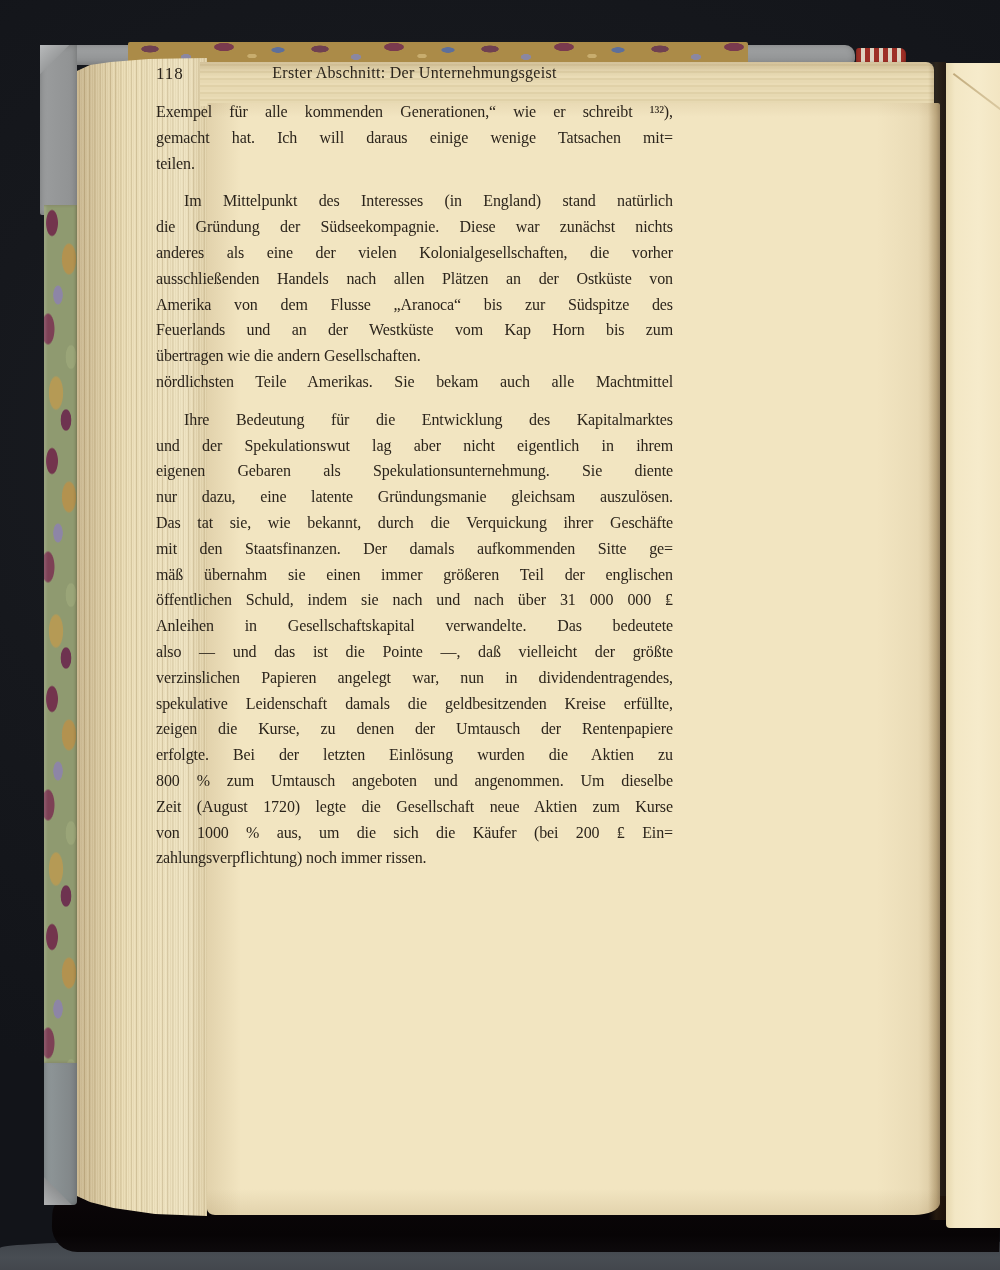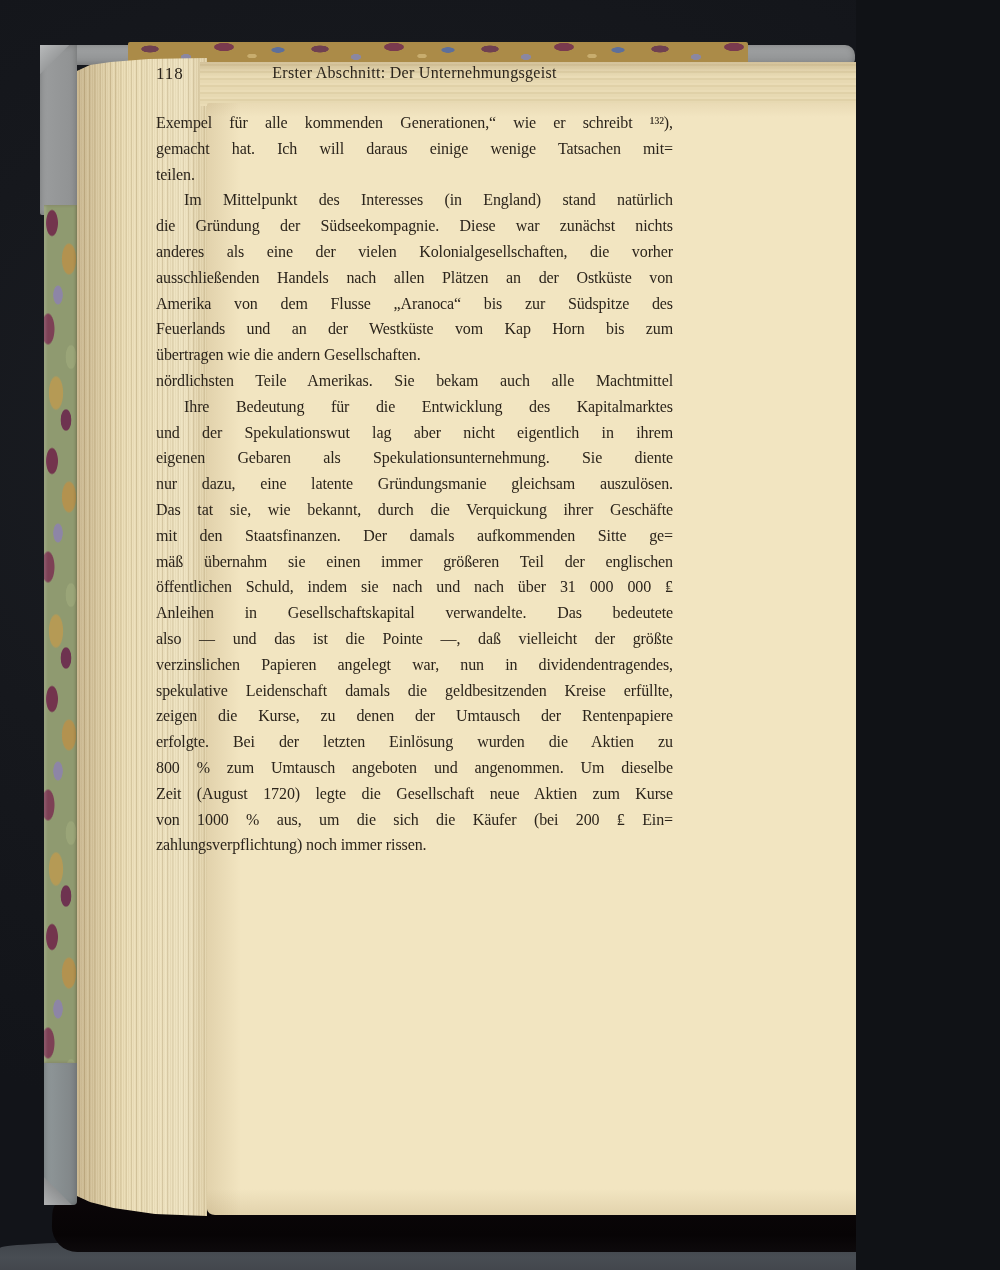--- a/index.html
+++ b/index.html
@@ -1,17 +1,17 @@
 <!DOCTYPE html>
 <html><head>
 <meta charset="utf-8">
 <style>
   html,body { margin:0; padding:0; background:#101216; }
   .scene {
-    position:relative; width:856px; height:1270px; overflow:hidden;
+    position:relative; width:1000px; height:1270px; overflow:hidden;
     background:
       radial-gradient(ellipse 900px 700px at 45% 35%, #1c1f25 0%, #16181d 55%, #121419 100%);
     font-family:"Liberation Serif","DejaVu Serif",serif;
   }
   .abs { position:absolute; }
 
   
   .table-surface {
     left:0; top:1238px; width:1000px; height:32px;
     background:linear-gradient(180deg,#3e4248 0%, #484d53 60%, #43474d 100%);
@@ -120,24 +120,24 @@
   .crease {
     left:8px; top:10px; width:86px; height:2px;
     background:linear-gradient(90deg, rgba(160,130,75,.6), rgba(160,130,75,.15));
     transform:rotate(37deg); transform-origin:left top;
   }
 
   
   .pagehead { left:156px; top:64px; width:517px; height:24px; color:#2b241b; }
   .pagenum  { position:absolute; left:0; top:0; font-size:17px; letter-spacing:1px; }
   .runhead  { display:block; text-align:center; font-size:16px; letter-spacing:.3px; }
-  .textblock{ left:156px; top:110px; width:517px; color:#2b241b; }
+  .textblock{ left:156px; top:99px; width:517px; color:#2b241b; }
   .line { height:25.8px; line-height:25.8px; font-size:16px; letter-spacing:-0.1px; }
   .line.just { text-align:justify; text-align-last:justify; }
-  .line.indent { padding-left:28px; }
+  .line.indent { padding-left:28px;margin-top:12px; }
 </style>
 </head>
 <body>
 
 <div class="scene">
   <div class="abs table-surface"></div>
   <div class="abs book-shadow"></div>
 
   <div class="abs cover cover-top"></div>
   <div class="abs cover cover-left-top"></div>

